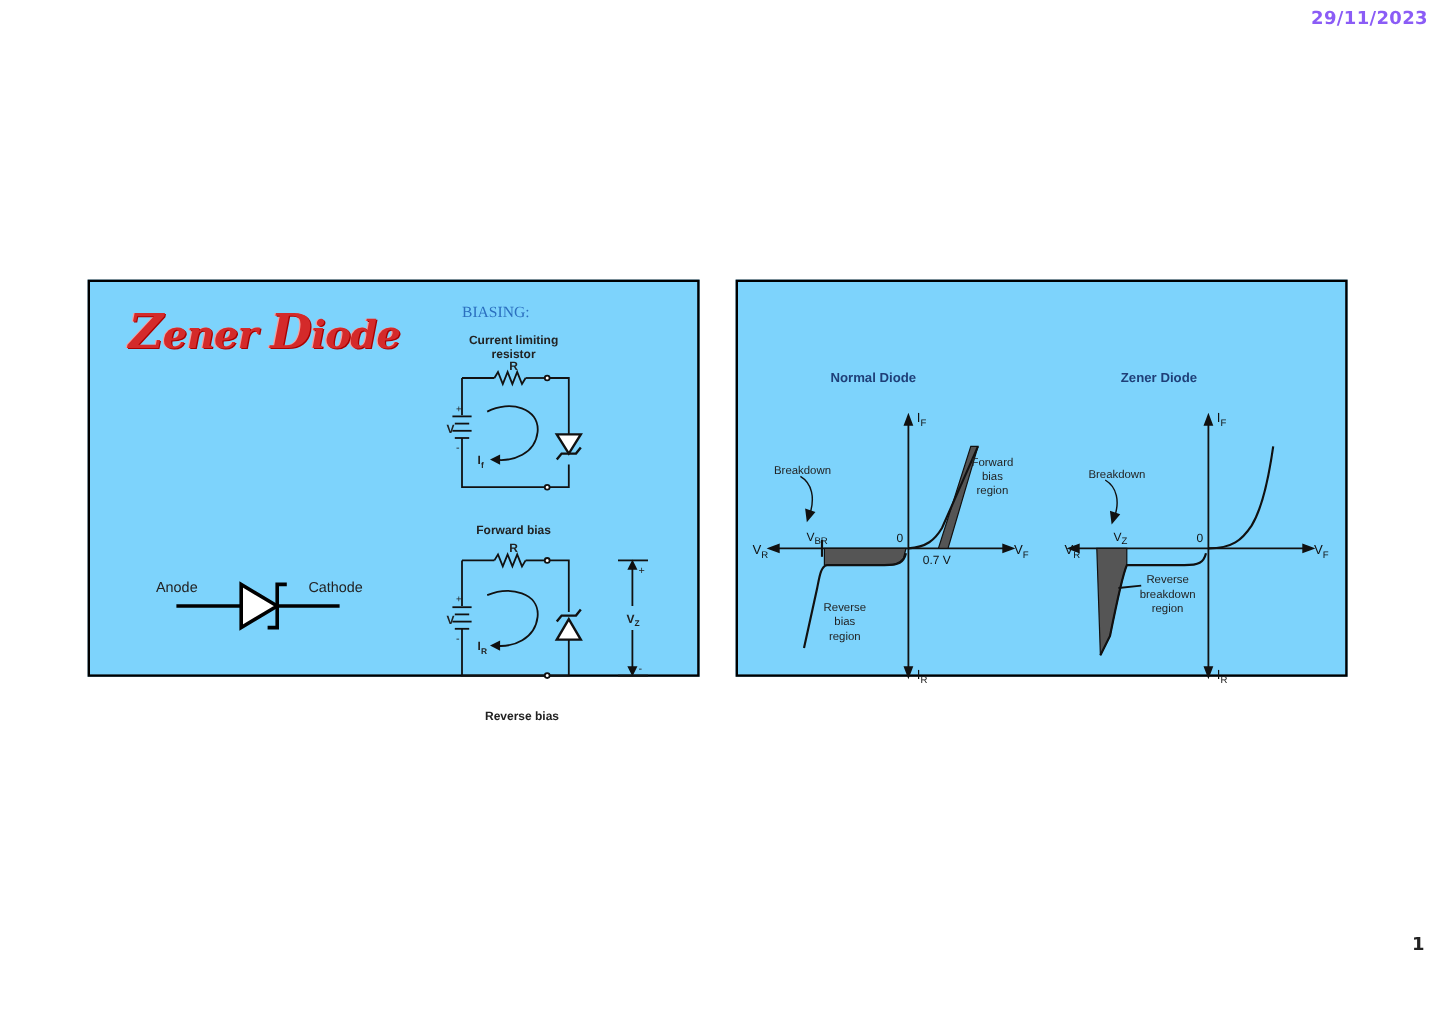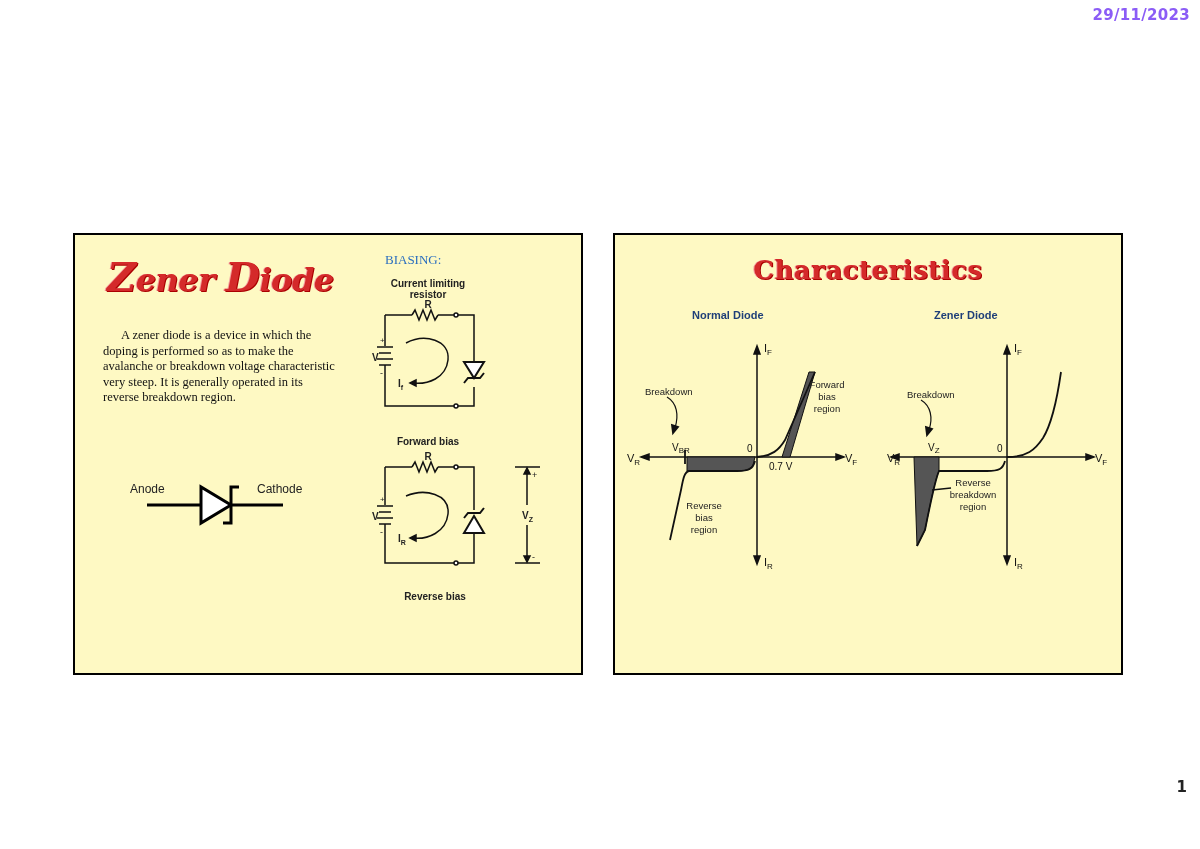--- a/index.html
+++ b/index.html
@@ -1,19 +1,19 @@
 <!DOCTYPE html>
 <html><head>
 <meta charset="utf-8">
 <style>
   html, body { margin:0; padding:0; background:#ffffff; }
   body { width:1200px; height:849px; position:relative; overflow:hidden; font-family:"Liberation Sans", sans-serif; color:#000; }
   .date { position:absolute; top:6px; right:10px; font-family:"DejaVu Sans", sans-serif; font-size:15px; font-weight:bold; color:#8b5cf6; letter-spacing:0.3px; }
   .pagenum { position:absolute; top:778px; right:13px; font-family:"DejaVu Sans", sans-serif; font-size:15px; font-weight:bold; color:#222; }
-  .slide { position:absolute; top:233px; width:510px; height:442px; border:2px solid #000; background:#fef9c3; box-sizing:border-box; }
+  .slide { position:absolute; top:233px; width:510px; height:331px; border:2px solid #000; background:#7dd3fc; box-sizing:border-box; }
   #slide1 { left:73px; }
   #slide2 { left:613px; }
   .gothic { font-family:"DejaVu Serif", serif; font-weight:bold; color:#d42a2a; text-shadow: 1px 1px 0 #a00, -1px 0 0 #f4a0a0; }
   .s1-title { position:absolute; left:32px; top:18px; font-size:32px; font-style:italic; letter-spacing:-0.5px; }
   .s1-title .cap { font-size:40px; }
   .biasing { position:absolute; left:266px; top:17px; font-family:"Liberation Serif", serif; font-size:13px; color:#2b6fbf;margin-left:44px; }
   .para { position:absolute; left:28px; top:93px; width:232px; font-family:"Liberation Serif", serif; font-size:12.5px; line-height:15.5px; color:#111; text-indent:18px; }
   .s2-title { position:absolute; left:0; width:100%; top:20px; text-align:center; font-size:26px; letter-spacing:0.5px; }
   .sub { position:absolute; top:74px; font-family:Liberation Sans, sans-serif; font-weight:bold; font-size:11px; color:#1f3f78; }
   #sub-normal { left:77px; }
@@ -27,21 +27,20 @@
 <div class="date">29/11/2023</div>
 
 <div class="slide" id="slide1">
 
   <div class="s1-title gothic">
     <span class="cap">Z</span><span>ener </span><span class="cap">D</span><span>iode</span>
   </div>
 
   <div class="biasing">BIASING:</div>
 
-  <div class="para">A zener diode is a device in which the doping is performed so as to make the avalanche or breakdown voltage characteristic very steep. It is generally operated in its reverse breakdown region.</div>
 
   <svg class="abs" style="left:40px;top:238px" width="200" height="60">
     <text x="15" y="20" font-size="12" fill="#222">Anode</text>
     <text x="142" y="20" font-size="12" fill="#222">Cathode</text>
     <g stroke="#000" stroke-width="3" fill="none">
       <line x1="32" y1="32" x2="86" y2="32"></line>
       <polygon points="86,14 86,50 116,32" fill="#fff"></polygon>
       <polyline points="124,14 116,14 116,50 108,50"></polyline>
       <line x1="116" y1="32" x2="168" y2="32"></line>
     </g>
@@ -121,21 +120,20 @@
     <text x="20" y="85" font-size="9" fill="#222">-</text>
     <text x="38" y="92" font-size="10" font-weight="bold" fill="#222"><tspan>I</tspan><tspan font-size="7" dy="3">R</tspan></text>
     <text x="172" y="28" font-size="9" fill="#222">+</text>
     <text x="172" y="110" font-size="9" fill="#222">-</text>
     <text x="162" y="69" font-size="10" font-weight="bold" fill="#222"><tspan>V</tspan><tspan font-size="7" dy="3">Z</tspan></text>
     <text x="75" y="150" font-size="10" font-weight="bold" text-anchor="middle" fill="#222">Reverse bias</text>
   </svg>
 </div>
 
 <div class="slide" id="slide2">
-  <div class="s2-title gothic">Characteristics</div>
   <div class="sub" id="sub-normal">Normal Diode</div>
   <div class="sub" id="sub-zener">Zener Diode</div>
 
   <svg class="abs" style="left:12px;top:105px" width="240" height="230">
     <g stroke="#111" stroke-width="1.5" fill="none">
       <line x1="16" y1="117" x2="215" y2="117"></line>
       <polygon points="14,117 22,114 22,120" fill="#111"></polygon>
       <polygon points="217,117 209,114 209,120" fill="#111"></polygon>
       <line x1="130" y1="8" x2="130" y2="222"></line>
       <polygon points="130,6 127,14 133,14" fill="#111"></polygon>

